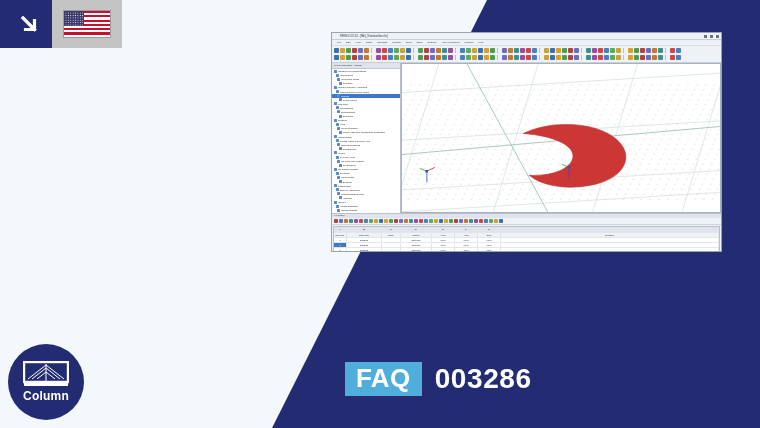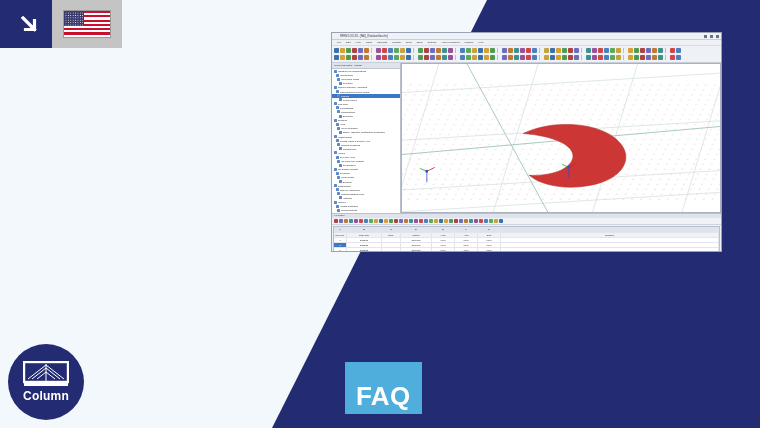--- a/index.html
+++ b/index.html
@@ -36,21 +36,21 @@
 
   
   .logo{position:absolute;left:8px;top:344px;width:76px;height:76px;border-radius:50%;
     background:#232B72;display:flex;flex-direction:column;align-items:center;justify-content:center;}
   .logo-mark{width:46px;height:26px;}
   .logo-text{color:#ffffff;font-size:12px;font-weight:700;margin-top:2px;letter-spacing:0.2px;}
 
   
   .faq-wrap{position:absolute;left:345px;top:362px;display:flex;align-items:center;gap:13px;}
   .faq-tag{background:#4FAEDC;color:#ffffff;font-size:26px;font-weight:700;
-    padding:21px 11px 5px 11px;line-height:1;letter-spacing:0.4px;}
+    padding:3px 11px 5px 11px;line-height:1;letter-spacing:0.4px;}
   .faq-num{color:#ffffff;font-size:28px;font-weight:700;letter-spacing:0.6px;}
 
   
   .shot{position:absolute;left:332px;top:33px;width:389px;height:218px;background:#d6dbe4;
     box-shadow:0 0 0 1px #9aa3b2;overflow:hidden;}
 
   .shot .titlebar{height:6px;background:#eef1f6;border-bottom:1px solid #c9cfd9;
     display:flex;align-items:center;position:relative;}
   .shot .titlebar .tb-txt{font-size:2.6px;color:#333;margin-left:8px;white-space:nowrap;
     transform:scaleY(1.1);}
@@ -124,20 +124,21 @@
     <svg class="logo-mark" viewBox="0 0 46 26">
       <rect x="1" y="1" width="44" height="20" fill="none" stroke="#ffffff" stroke-width="2.4"></rect>
       <path d="M23 3 L23 21 M23 4 L5 18 M23 4 L41 18 M23 7 L9 18 M23 7 L37 18 M23 11 L14 18 M23 11 L32 18" stroke="#ffffff" stroke-width="1" fill="none"></path>
       <rect x="1" y="22" width="44" height="3" fill="#ffffff"></rect>
     </svg>
     <div class="logo-text">Column</div>
   </div>
 
   <div class="faq-wrap">
     <div class="faq-tag">FAQ</div>
+    <div class="faq-num">003286</div>
   </div>
 
   <div class="shot">
 
     <div class="titlebar">
       <div class="tb-txt">RFEM 5.XX.XX - [FAQ_Rotationsflaeche]</div>
       <div class="tb-btns">
         <i></i>
         <i></i>
         <i></i>

